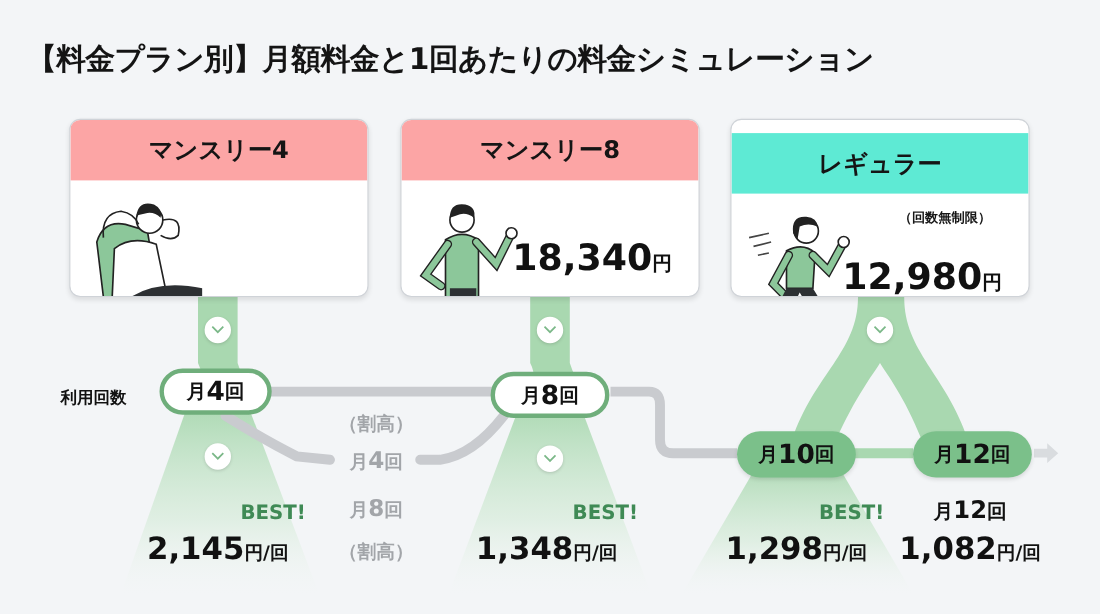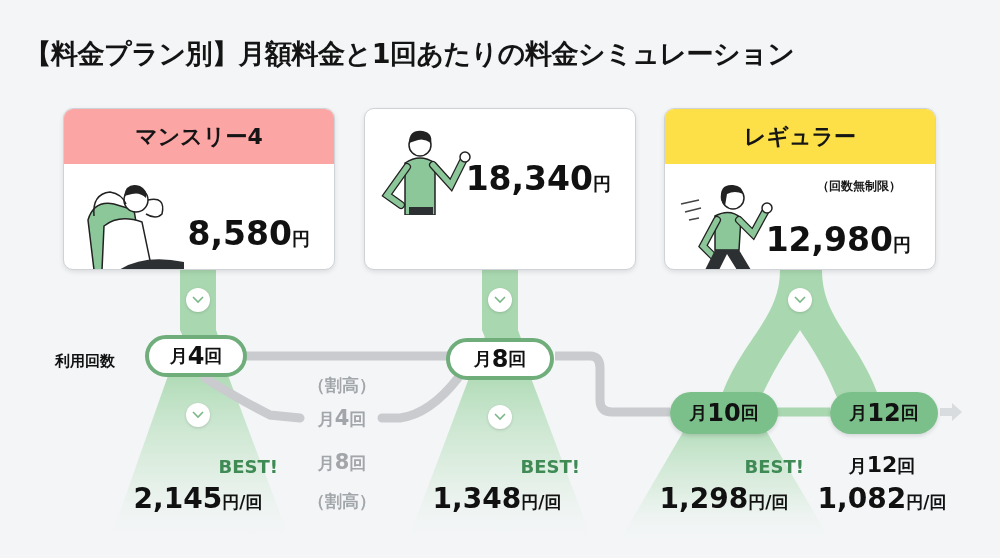--- a/index.html
+++ b/index.html
@@ -20,21 +20,21 @@
 
   .card {
     position: absolute; top: 108px; width: 272px; height: 162px;
     background: #fff; border: 1px solid #cfd3d8; border-radius: 10px;
     box-shadow: 0 2px 5px rgba(0,0,0,0.10); overflow: hidden;
   }
   .card-head {
     height: 55px; background: #fca5a5; display: flex; align-items: center; justify-content: center;
     font-size: 22px; font-weight: bold; color: #151515;
   }
-  .card.regular .card-head { background: #fde047; }
+  .card.regular .card-head { background: #5eead4; margin-top: 12px; }
   .card-body { position: relative; height: 107px; }
   .figure { position: absolute; left: 10px; top: 6px; width: 110px; height: 100px; }
   .price {
     position: absolute; right: 24px; bottom: 18px; font-size: 33px; font-weight: bold; color: #111;
   }
   .price .yen { font-size: 18px; }
   .card.regular .price { bottom: 12px; }
   .unlimited { position: absolute; right: 34px; top: 14px; font-size: 12px; font-weight: bold; color:#161616; }
 
   .pill {
@@ -105,27 +105,25 @@
   <div class="card-body">
     <svg class="figure" viewBox="0 0 110 100">
       <path d="M20 100 L14 50 Q20 30 40 34 L60 40 L70 100 Z" fill="#8cc79a" stroke="#222" stroke-width="1.5"></path>
       <path d="M28 100 L30 56 Q45 44 68 52 L78 100 Z" fill="#fff" stroke="#222" stroke-width="1.5"></path>
       <path d="M45 100 Q70 84 110 92 L110 100 Z" fill="#2d3033"></path>
       <circle cx="62" cy="30" r="12" fill="#fff" stroke="#222" stroke-width="1.5"></circle>
       <path d="M50 26 Q52 12 66 16 Q74 20 72 28 Q66 22 58 24 Z" fill="#222"></path>
       <path d="M20 46 Q18 24 36 22 Q48 24 52 34" fill="none" stroke="#222" stroke-width="1.5"></path>
       <path d="M74 30 Q92 26 88 44 Q82 50 72 44" fill="none" stroke="#222" stroke-width="1.5"></path>
     </svg>
-    <div class="price">
-      <span>8,580</span><span class="yen">円</span>
-    </div>
   </div>
 </div>
 
 <div class="card" style="left:364px;">
+  <div class="card-head">マンスリー8</div>
   <div class="card-body">
     <svg class="figure" viewBox="0 0 110 100">
       <path d="M30 100 L30 48 Q45 38 60 48 L60 100 Z" fill="#8cc79a" stroke="#222" stroke-width="1.5"></path>
       <path d="M32 52 L12 80 L26 90" fill="none" stroke="#222" stroke-width="8" stroke-linecap="round"></path>
       <path d="M32 52 L12 80 L26 90" fill="none" stroke="#8cc79a" stroke-width="5.5" stroke-linecap="round"></path>
       <path d="M58 50 L76 70 L88 46" fill="none" stroke="#222" stroke-width="8" stroke-linecap="round"></path>
       <path d="M58 50 L76 70 L88 46" fill="none" stroke="#8cc79a" stroke-width="5.5" stroke-linecap="round"></path>
       <circle cx="90" cy="42" r="5" fill="#fff" stroke="#222" stroke-width="1.5"></circle>
       <path d="M34 100 L34 92 L58 92 L58 100 Z" fill="#2d3033"></path>
       <circle cx="45" cy="30" r="11" fill="#fff" stroke="#222" stroke-width="1.5"></circle>

